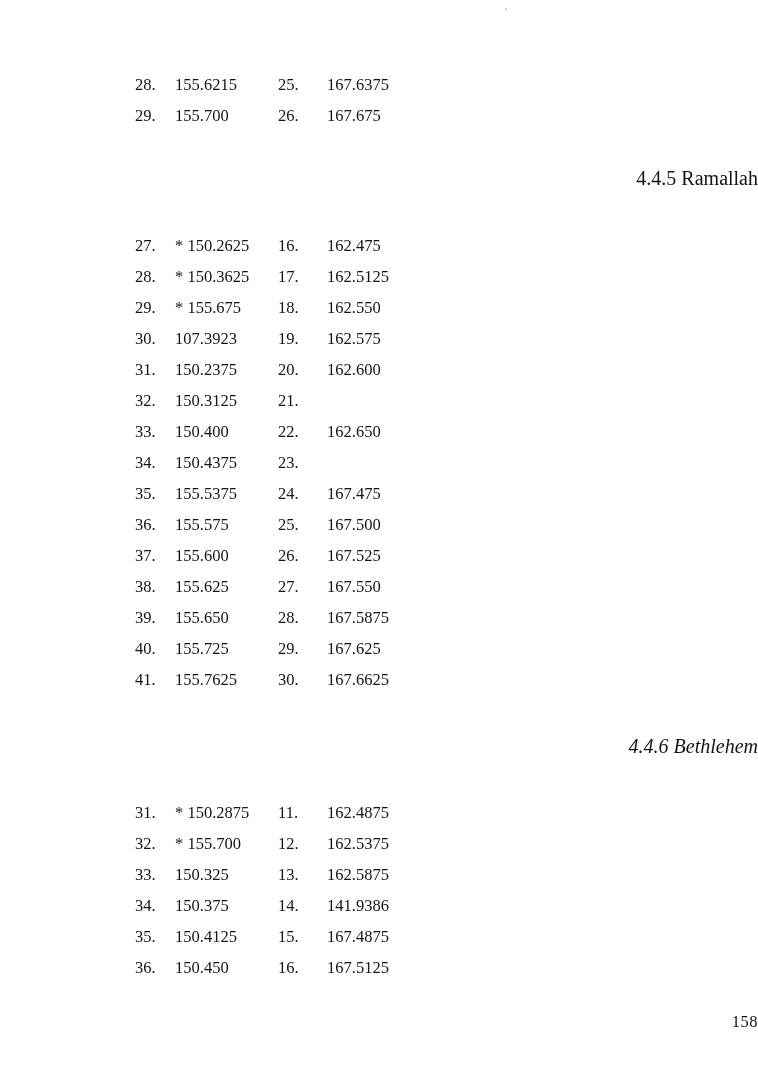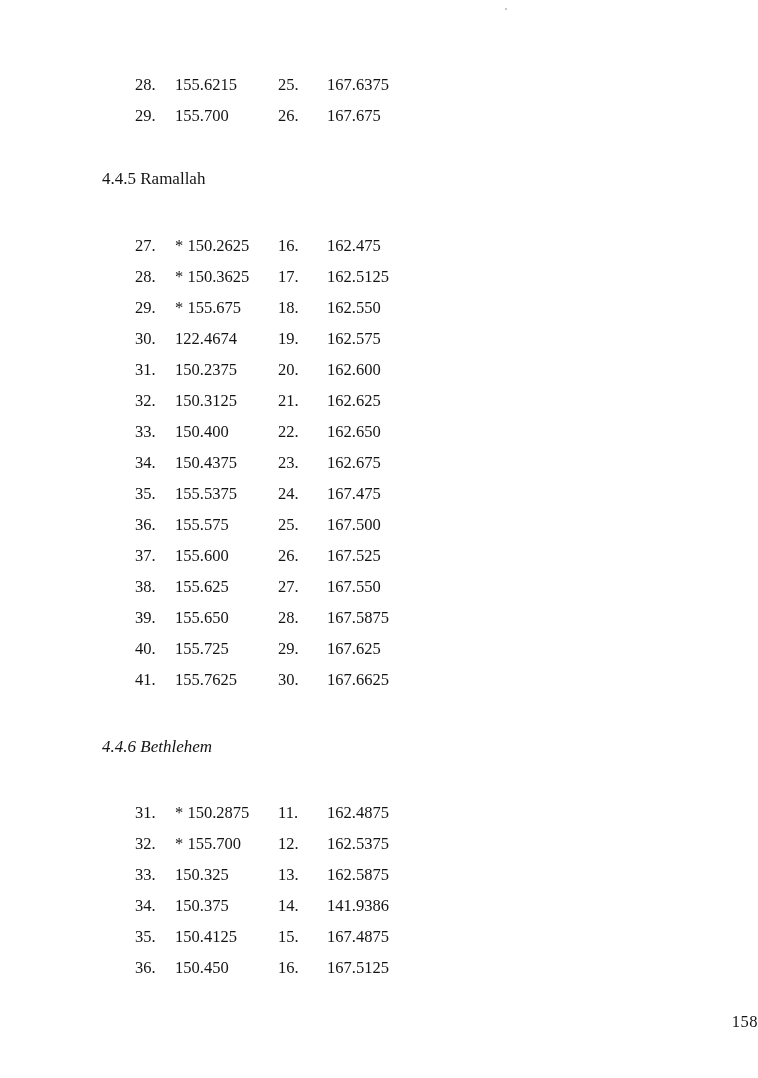--- a/index.html
+++ b/index.html
@@ -21,25 +21,26 @@
     padding-top: 74px;
   }
   .list .row {
     display: grid;
     grid-template-columns: 40px 103px 49px auto;
     padding-left: 135px;
     height: 31px;
     align-items: start;
   }
   .heading {
-    font-size: 17px;
+    font-size: 20px;
     font-weight: 400;
     margin: 0;
     padding-left: 102px;
     height: 21px;
+    text-align: right;
   }
   .heading-ramallah { margin-top: 32px; }
   .list-ramallah   { margin-top: 46px; }
   .heading-bethlehem { margin-top: 36px; font-style: italic; }
   .list-bethlehem  { margin-top: 45px; }
   .page-number {
     margin-top: 23px;
     text-align: right;
     letter-spacing: 0.5px;
   }
@@ -96,51 +97,49 @@
 
       <div class="row">
         <span>29.</span>
         <span>* 155.675</span>
         <span>18.</span>
         <span>162.550</span>
       </div>
 
       <div class="row">
         <span>30.</span>
-        <span>122.4674</span>
+        <span>107.3923</span>
         <span>19.</span>
         <span>162.575</span>
       </div>
 
       <div class="row">
         <span>31.</span>
         <span>150.2375</span>
         <span>20.</span>
         <span>162.600</span>
       </div>
 
       <div class="row">
         <span>32.</span>
         <span>150.3125</span>
         <span>21.</span>
-        <span>162.625</span>
       </div>
 
       <div class="row">
         <span>33.</span>
         <span>150.400</span>
         <span>22.</span>
         <span>162.650</span>
       </div>
 
       <div class="row">
         <span>34.</span>
         <span>150.4375</span>
         <span>23.</span>
-        <span>162.675</span>
       </div>
 
       <div class="row">
         <span>35.</span>
         <span>155.5375</span>
         <span>24.</span>
         <span>167.475</span>
       </div>
 
       <div class="row">

